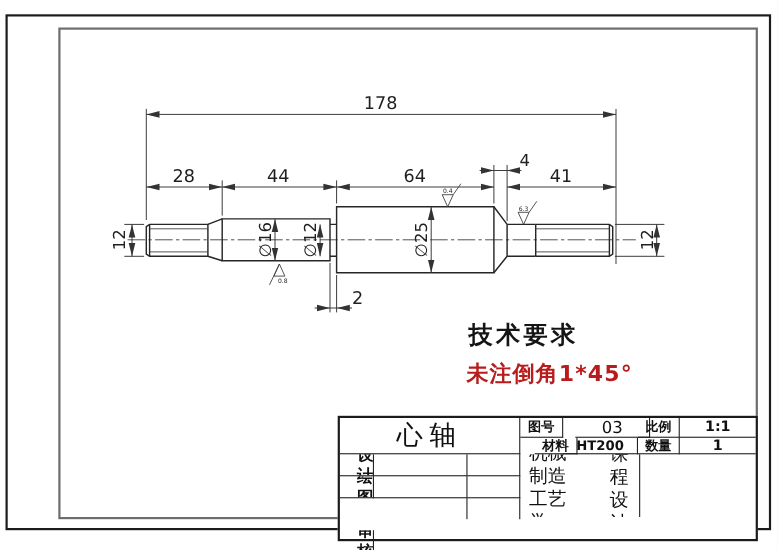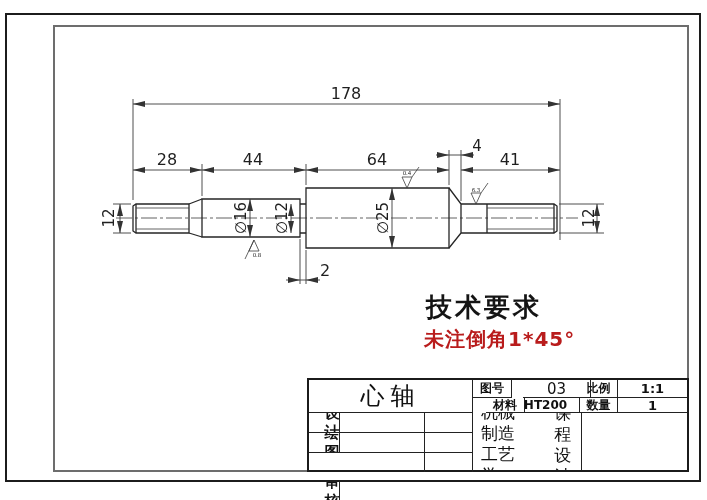--- a/index.html
+++ b/index.html
@@ -17,30 +17,30 @@
   }
   #cad{position:absolute;left:0;top:0;}
   .outl{stroke:#262626;stroke-width:1.3;fill:none;}
   .thin{stroke:#3c3c3c;stroke-width:0.8;fill:none;}
   .dim{stroke:#3a3a3a;stroke-width:0.9;fill:none;}
   .cl{stroke:#3a3a3a;stroke-width:0.8;fill:none;stroke-dasharray:16 3 3 3;}
   .dtx{fill:#1f1f1f;font-size:16px;}
   .dtx-s{fill:#1f1f1f;font-size:15px;}
   .rtx{fill:#1f1f1f;font-size:5.5px;}
   .tech-head{
-    position:absolute;left:426px;top:290px;font-size:26px;letter-spacing:3px;
+    position:absolute;left:426px;top:290px;font-size:22px;letter-spacing:3px;
     color:#141414;font-weight:bold;white-space:nowrap;
   }
   .tech-note{
     position:absolute;left:424px;top:326px;font-size:20px;letter-spacing:1px;
     color:#b91c1c;font-weight:bold;white-space:nowrap;
   }
   
   .tb{
-    position:absolute;left:307px;top:378px;width:382px;height:94px;
+    position:absolute;left:307px;top:378px;width:382px;height:114px;
     border:2px solid #1b1b1b;box-sizing:border-box;background:#fff;color:#111;
   }
   .tb .cell{position:absolute;box-sizing:border-box;display:flex;align-items:center;justify-content:center;overflow:hidden;}
   .br{border-right:1px solid #222;}
   .bb{border-bottom:1px solid #222;}
   .lbl{font-size:12px;font-weight:bold;}
   .val{font-size:13px;font-weight:bold;}
   .part-name{font-size:24px;letter-spacing:6px;}
   .sign-lbl{justify-content:flex-start;padding-left:16px;font-size:15px;font-weight:bold;}
   .course{

